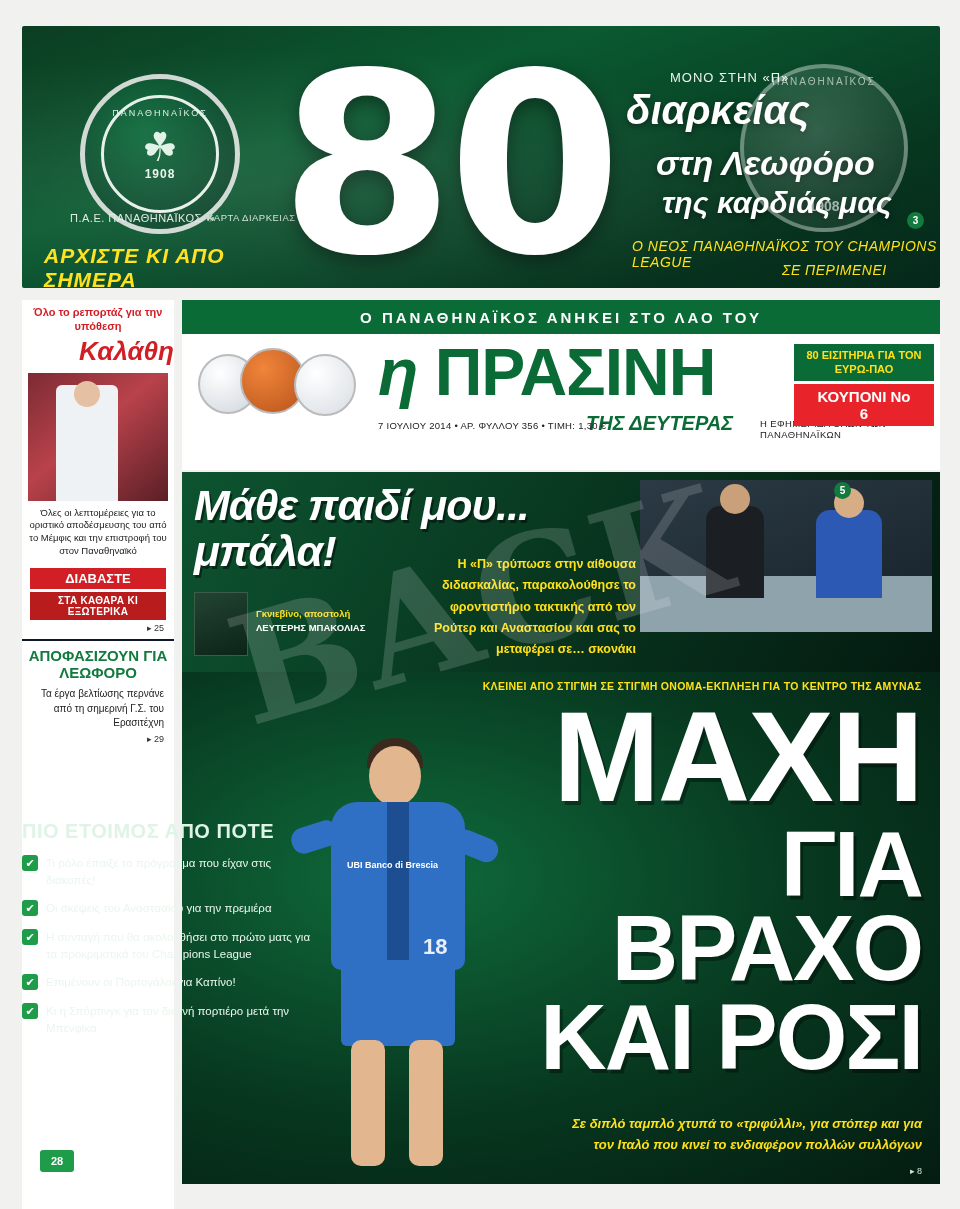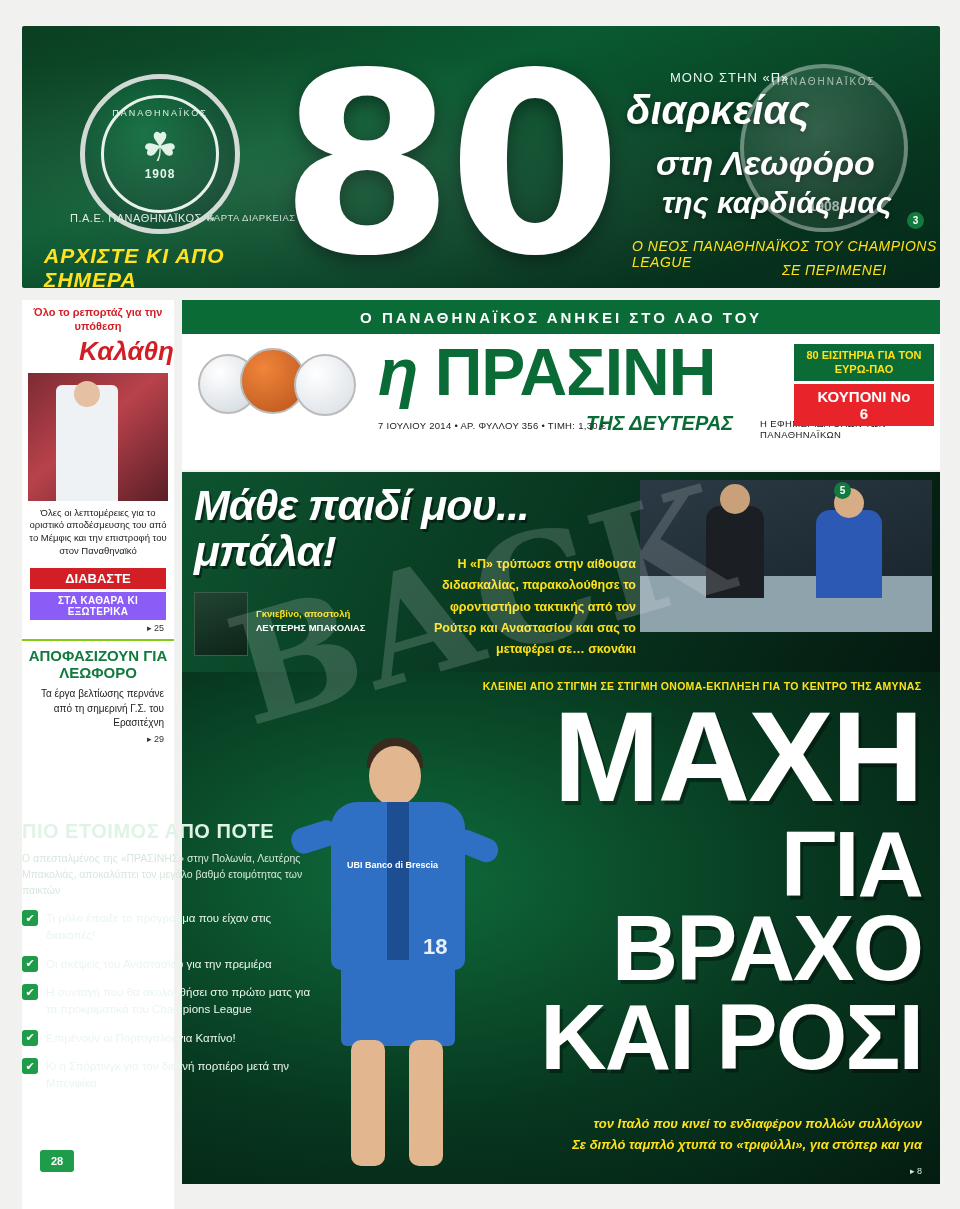--- a/index.html
+++ b/index.html
@@ -43,23 +43,23 @@
 
   
   .leftcol{position:absolute;left:22px;top:300px;width:152px;height:1024px;background:#fff;}
   .lc-kicker{padding:6px 6px 0 6px;font-size:11px;color:#d21f26;font-weight:bold;line-height:1.25;text-align:center;}
   .lc-kalathi{text-align:right;font-size:26px;color:#d21f26;font-weight:bold;font-style:italic;margin-top:2px;}
   .lc-photo{margin:6px 6px 0 6px;height:128px;background:linear-gradient(140deg,#7c2b33,#b9424b 45%,#5a1f26);position:relative;overflow:hidden;}
   .lc-photo .player{position:absolute;left:28px;top:12px;width:62px;height:116px;background:#eef2f5;border-radius:6px 6px 0 0;}
   .lc-photo .head{position:absolute;left:46px;top:8px;width:26px;height:26px;border-radius:50%;background:#e6c0a2;}
   .lc-cap{padding:6px;font-size:9.5px;color:#222;text-align:center;line-height:1.35;}
   .lc-read{margin:4px 8px 0 8px;background:#d21f26;color:#fff;text-align:center;font-size:13px;font-weight:bold;padding:3px 12px;}
-  .lc-read2{margin:3px 8px 0 8px;background:#8b5cf6;color:#fff;text-align:center;font-size:10px;font-weight:bold;padding:3px 12px;letter-spacing:.3px;}
+  .lc-read2{margin:3px 8px 0 8px;background:#b91c1c;color:#fff;text-align:center;font-size:10px;font-weight:bold;padding:3px 12px;letter-spacing:.3px;}
   .lc-pg{text-align:right;padding:3px 10px 0 0;font-size:9px;color:#333;}
-  .lc-block2{margin-top:6px;border-top:2px solid #84cc16;padding-top:6px;}
+  .lc-block2{margin-top:6px;border-top:2px solid #0f172a;padding-top:6px;}
   .lc-h2{text-align:center;color:#127a3e;font-size:15px;font-weight:bold;line-height:1.15;}
   .lc-b2{padding:6px 10px 0 10px;text-align:right;font-size:10px;color:#222;line-height:1.45;}
 
   
   .lc-ready{position:absolute;left:22px;top:820px;width:440px;color:#fff;}
   .lc-ready-h{font-size:20px;font-weight:bold;color:#dff3e6;letter-spacing:.5px;}
   .lc-ready-sub{font-size:10.5px;color:#d9ead f;color:#d7e8dd;line-height:1.5;margin-top:8px;width:290px;}
   .bullets{margin-top:12px;width:300px;}
   .bullet{display:flex;margin-bottom:12px;}
   .bullet .chk{flex:0 0 16px;height:16px;background:#1f9c4a;color:#fff;border-radius:3px;font-size:11px;
@@ -260,29 +260,28 @@
           <div class="stripe"></div>
         </div>
       <div class="pf-sponsor">UBI  Banco di Brescia</div>
       <div class="pf-shorts"></div>
       <div class="pf-num">18</div>
       <div class="pf-legL"></div>
       <div class="pf-legR"></div>
     </div>
 
     <div class="main-foot">
+      <div>Σε διπλό ταμπλό χτυπά το «τριφύλλι», για στόπερ και για</div>
       <div>τον Ιταλό που κινεί το ενδιαφέρον πολλών συλλόγων</div>
-      <div>Σε διπλό ταμπλό χτυπά το «τριφύλλι», για στόπερ και για</div>
     </div>
     <div class="main-pg">▸ <span>8</span></div>
   </div>
 
   <div class="lc-ready">
     <div class="lc-ready-h">ΠΙΟ ΕΤΟΙΜΟΣ ΑΠΟ ΠΟΤΕ</div>
-    <div class="lc-ready-sub">Ο απεσταλμένος της «ΠΡΑΣΙΝΗΣ» στην Πολωνία, Λευτέρης Μπακολιάς, αποκαλύπτει τον μεγάλο βαθμό ετοιμότητας των παικτών</div>
     <div class="bullets">
       <div class="bullet">
         <div class="chk">✔</div>
         <div class="tx">Τι ρόλο έπαιξε το πρόγραμμα που είχαν στις διακοπές!</div>
       </div>
       <div class="bullet">
         <div class="chk">✔</div>
         <div class="tx">Οι σκέψεις του Αναστασίου για την πρεμιέρα</div>
       </div>
       <div class="bullet">

